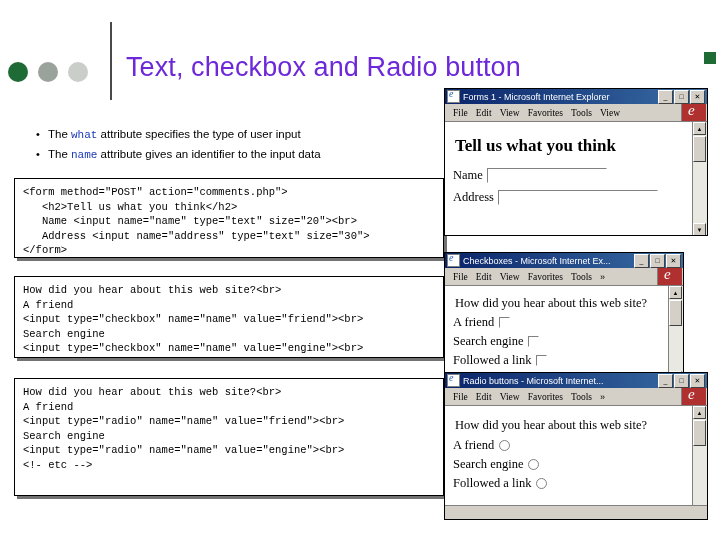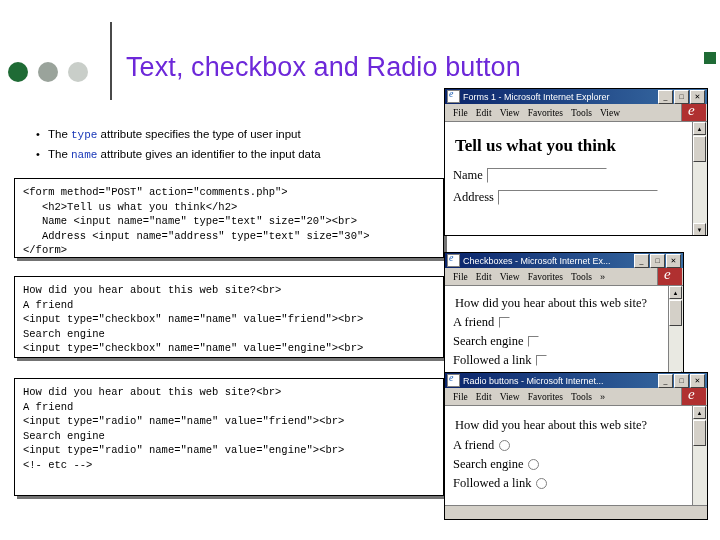--- a/index.html
+++ b/index.html
@@ -339,21 +339,21 @@
   <div class="deco-dot d3"></div>
 </div>
 <div class="vline"></div>
 <div class="corner-sq"></div>
 
 <div class="slide-title">Text, checkbox and Radio button</div>
 
 <div class="bullets">
   <div class="bullet-row">
     <span class="bullet-mark">•</span>
-    <span class="bullet-text"><span>The </span><span class="code-kw">type</span><span> attribute specifies the type of user input</span></span>
+    <span class="bullet-text"><span>The </span><span class="code-kw">what</span><span> attribute specifies the type of user input</span></span>
   </div>
   <div class="bullet-row">
     <span class="bullet-mark">•</span>
     <span class="bullet-text"><span>The </span><span class="code-kw">name</span><span> attribute gives an identifier to the input data</span></span>
   </div>
 </div>
 
 <div class="code-box" id="code-form">&lt;form method="POST" action="comments.php"&gt;
    &lt;h2&gt;Tell us what you think&lt;/h2&gt;
    Name &lt;input name="name" type="text" size="20"&gt;&lt;br&gt;

